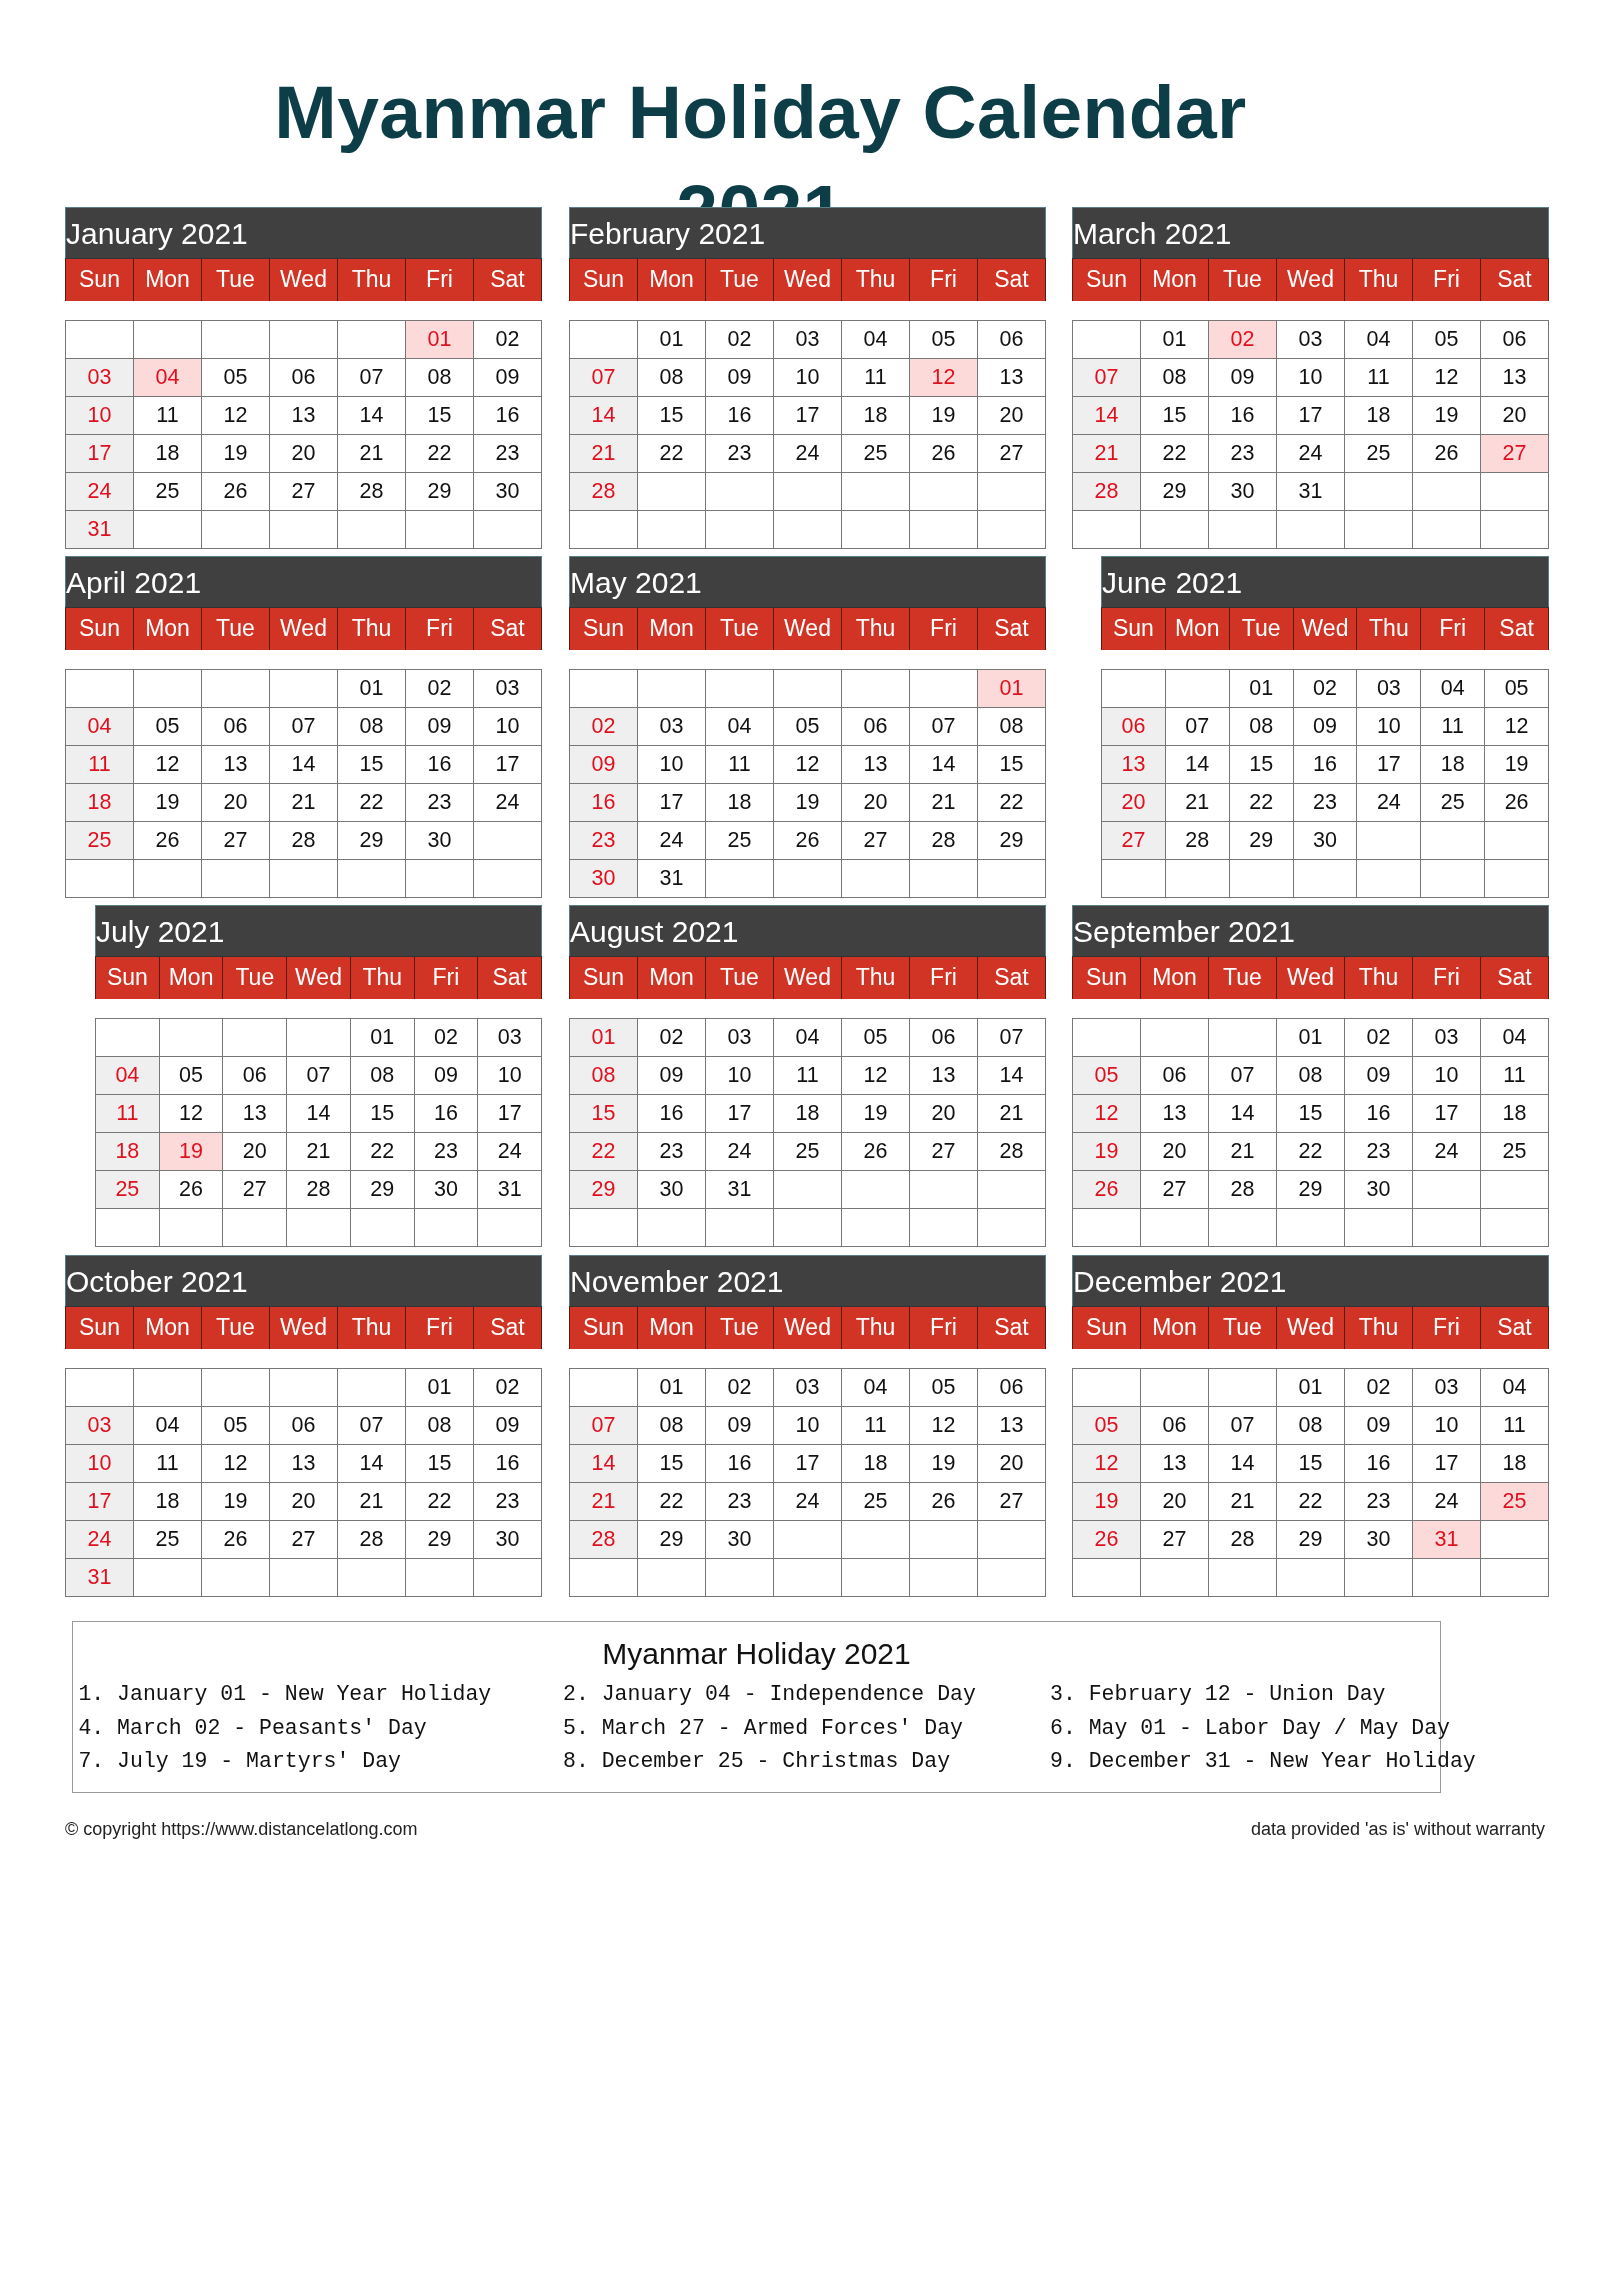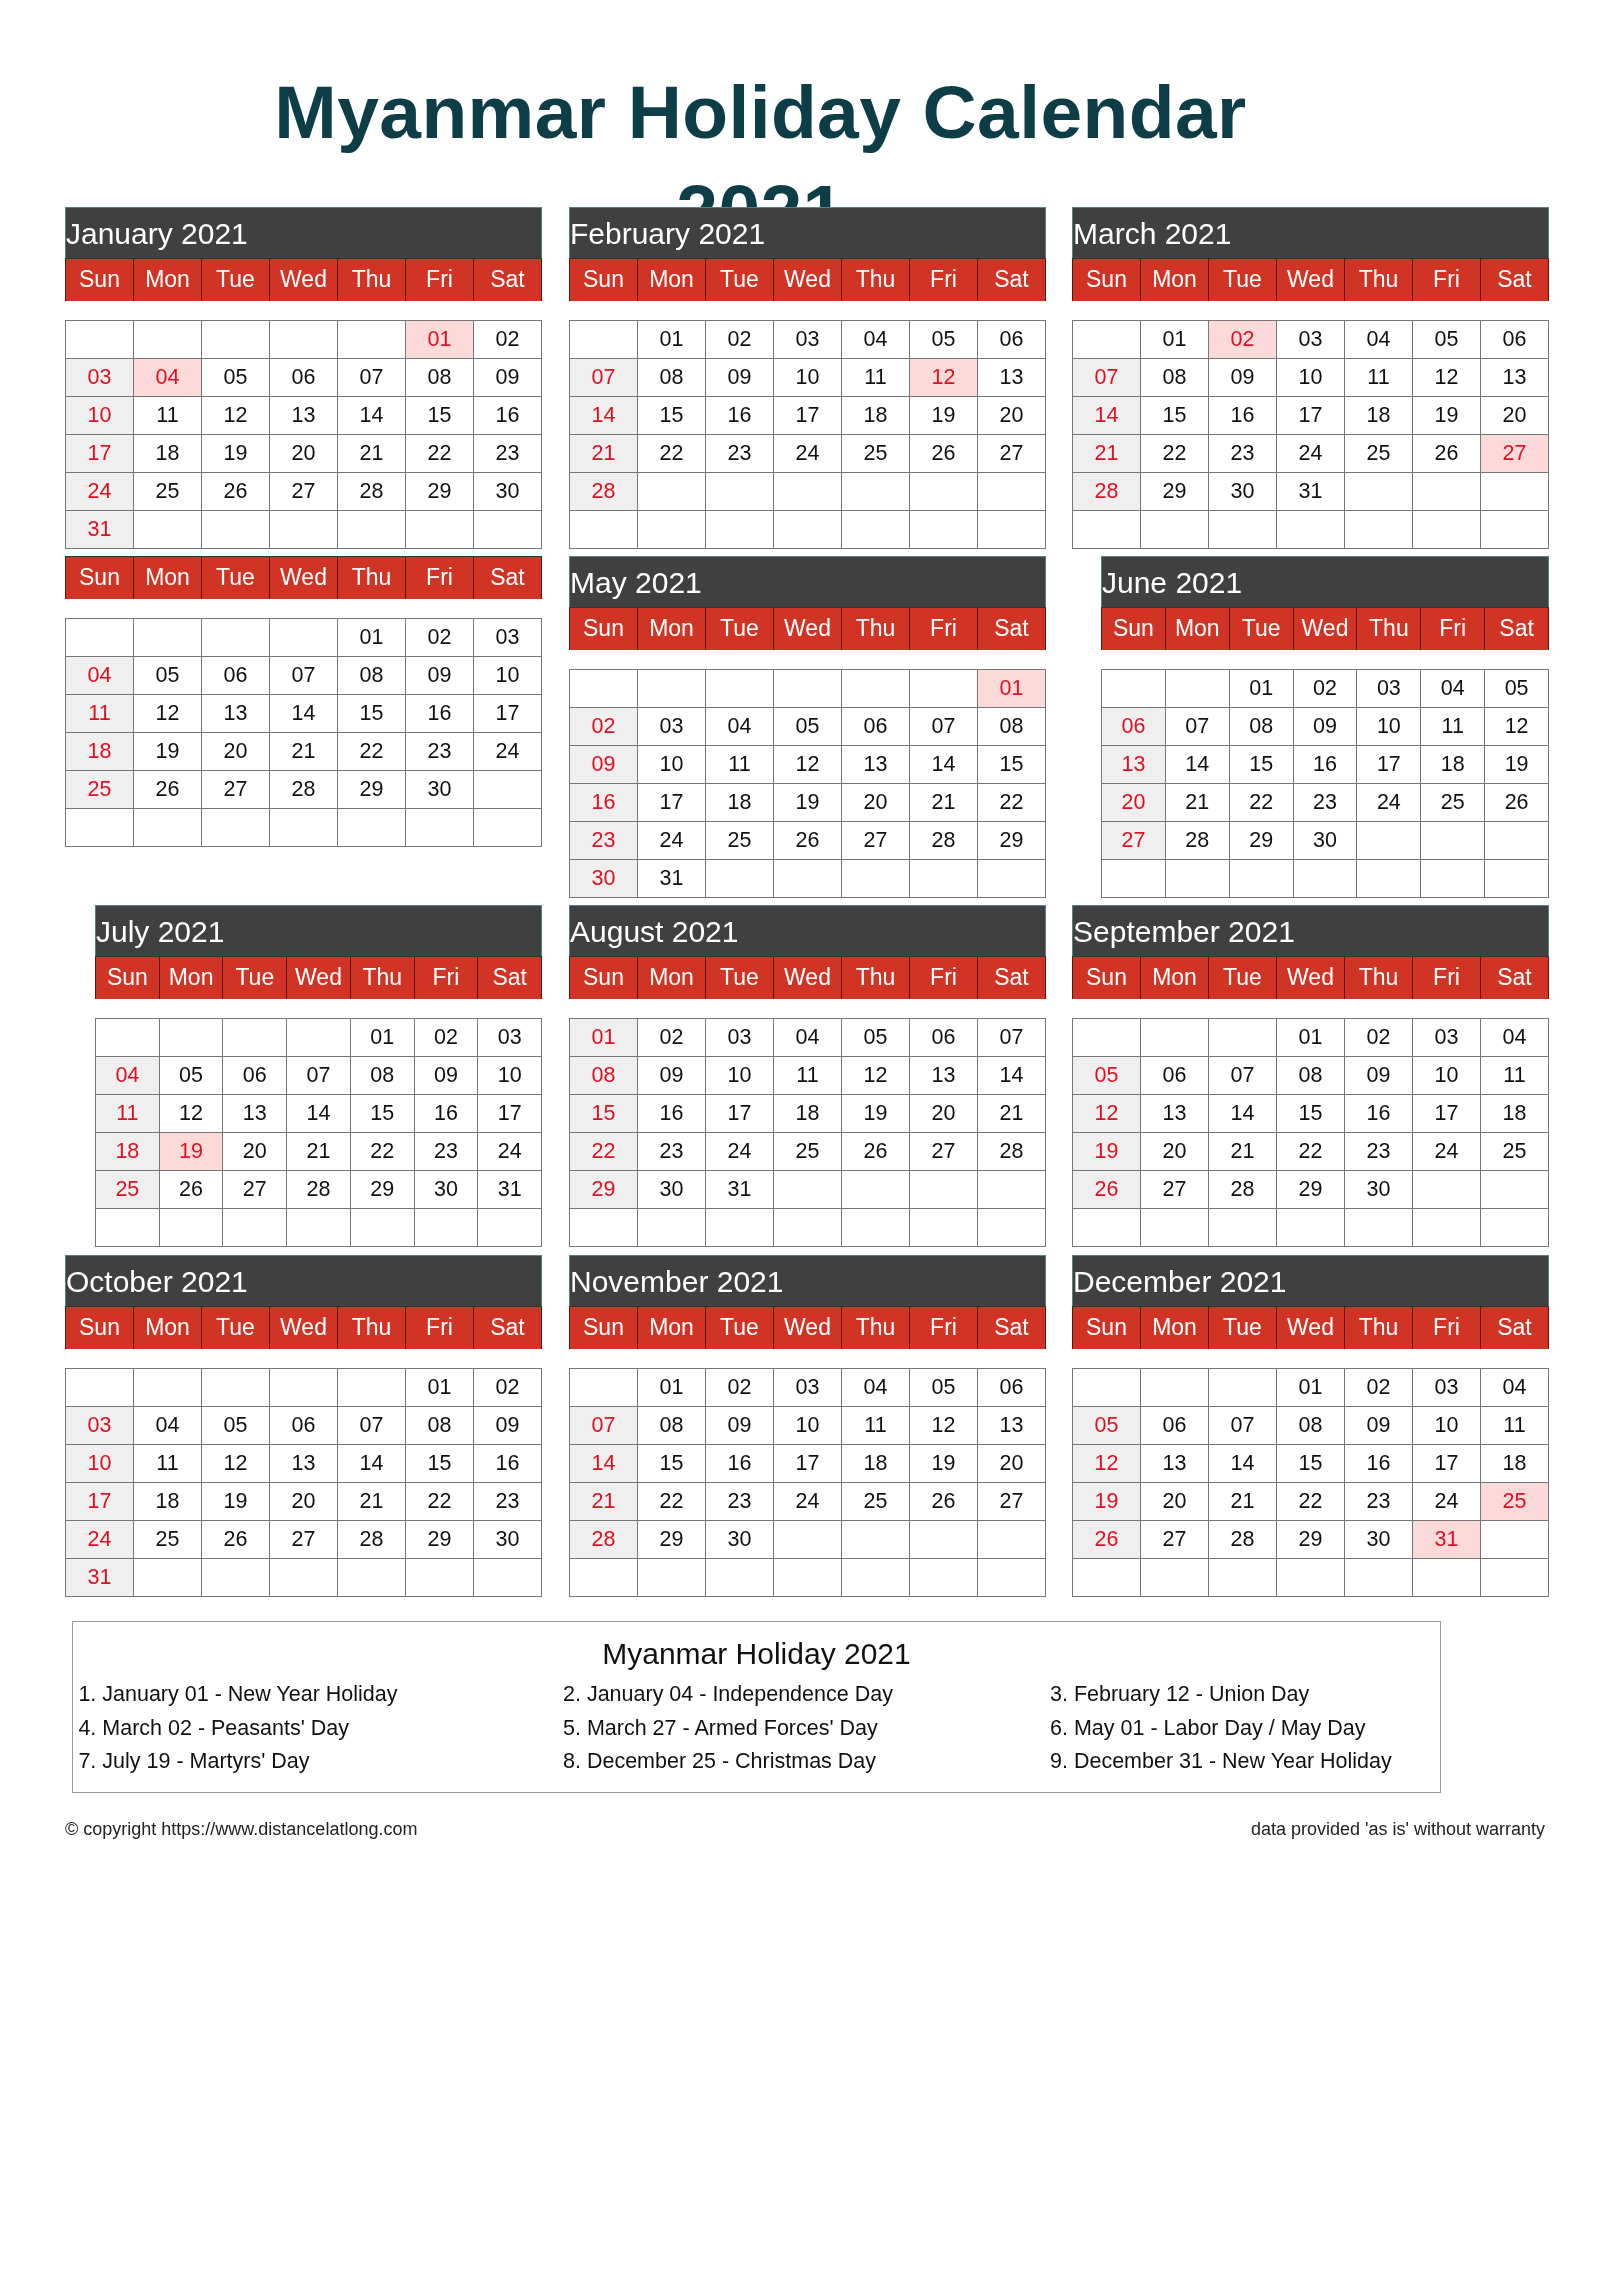--- a/index.html
+++ b/index.html
@@ -38,21 +38,21 @@
     .day.empty { background: #fff; }
     .legend {
       position: absolute; left: 72px; top: 1621px; width: 1369px; height: 172px;
       border: 1.8px solid #9a9a9a; box-sizing: border-box;
     }
     .legend-title {
       position: absolute; left: 0; top: 12.5px; width: 100%; text-align: center;
       font-size: 30px; color: #111; line-height: 38px;
     }
     .legend-item {
-      position: absolute; font-size: 21.5px; color: #111; line-height: 27px; white-space: nowrap;
+      position: absolute; font-size: 21.5px; color: #111; line-height: 27px; white-space: nowrap; font-family: Liberation Mono, monospace;
     }
     .footer-left, .footer-right {
       position: absolute; top: 1817px; font-size: 18px; color: #222; line-height: 25px;
     }
     .footer-left { left: 65px; }
     .footer-right { right: 77px; text-align: right; }
   </style>
 </head>
 <body>
 
@@ -257,20 +257,21 @@
           <div class="day empty"></div>
           <div class="day empty"></div>
           <div class="day empty"></div>
           <div class="day empty"></div>
           <div class="day empty"></div>
           <div class="day empty"></div>
         </div>
       </div>
     </div>
     <div class="month" style="left: 65px; top: 556px;">
+      <div class="month-header">April 2021</div>
       <div class="dow-row">
         <div class="dow">Sun</div>
         <div class="dow">Mon</div>
         <div class="dow">Tue</div>
         <div class="dow">Wed</div>
         <div class="dow">Thu</div>
         <div class="dow">Fri</div>
         <div class="dow">Sat</div>
       </div>
       <div class="grid">

